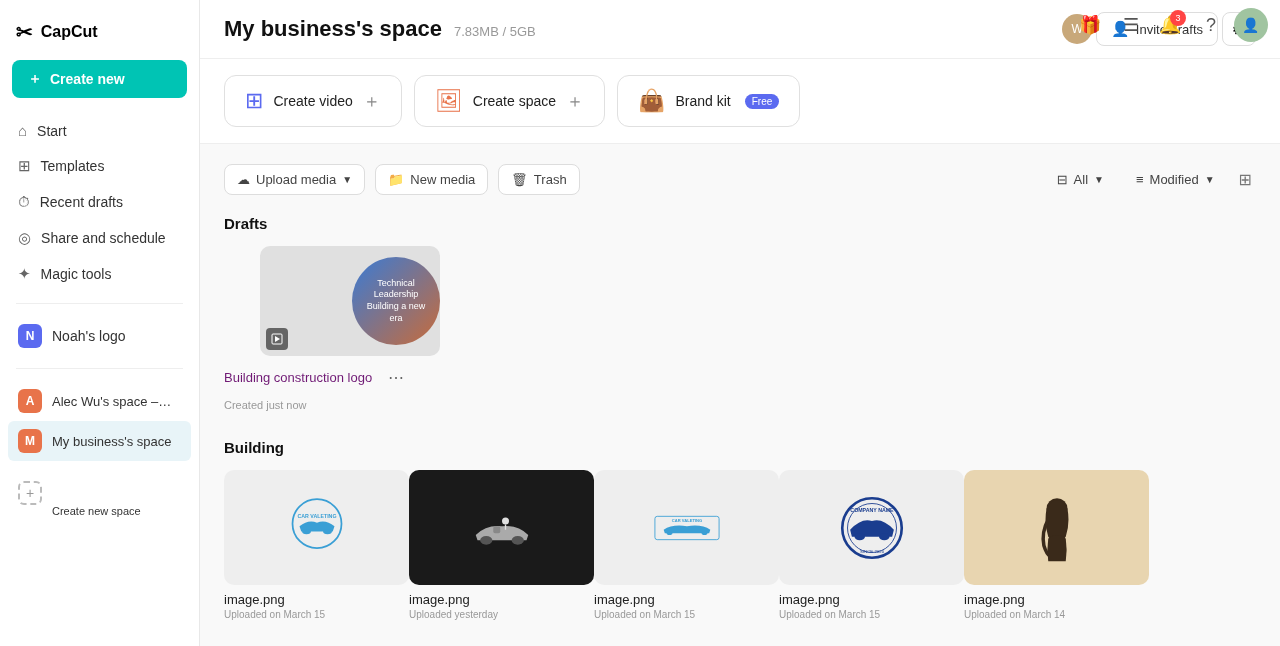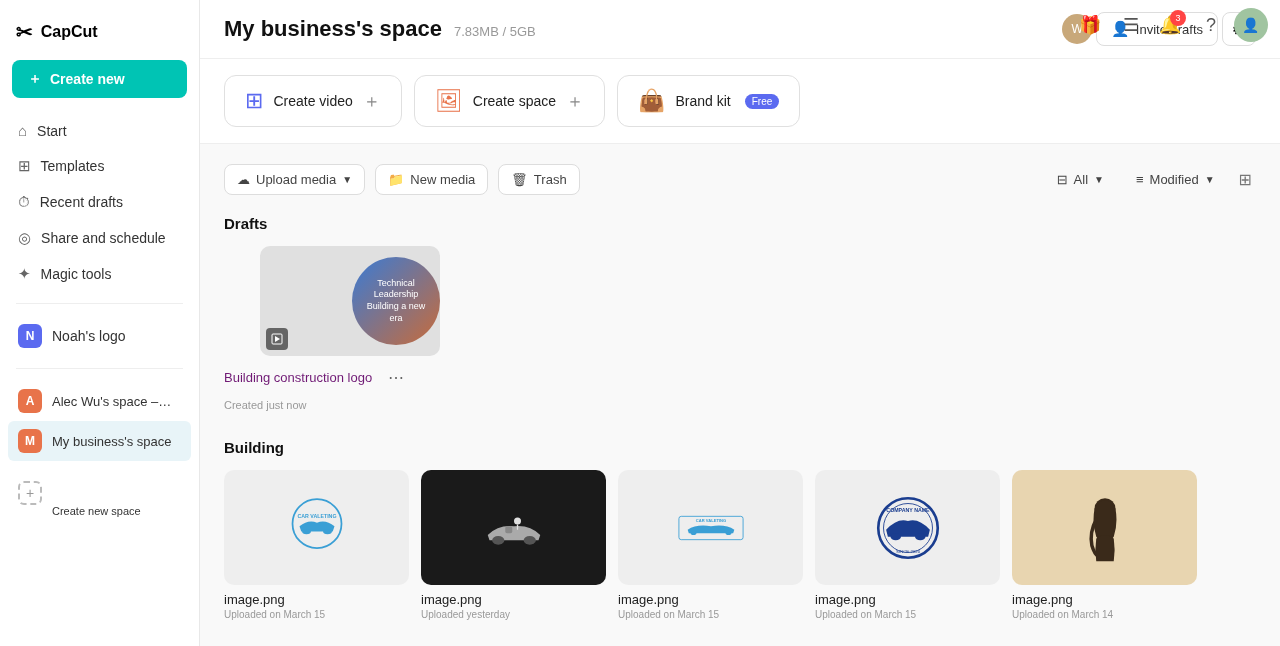--- a/index.html
+++ b/index.html
@@ -143,21 +143,21 @@
       border-radius: 4px; width: 22px; height: 22px; display: flex; align-items: center;
       justify-content: center; color: #fff; font-size: 11px;
     }
     .draft-card-name { font-size: 13px; font-weight: 500; color: #701a75; margin-top: 7px; }
     .draft-card-date { font-size: 11px; color: #999; margin-top: 14px; }
     .draft-more-btn {
       background: none; border: none; cursor: pointer; font-size: 16px; color: #666; float: right; margin-top: 5px;
     }
 
     
-    .materials-grid { display: flex; flex-wrap: wrap; gap: 12px; }
+    .materials-grid { display: flex; flex-wrap: wrap; gap: 0; }
     .material-card { width: 185px; cursor: pointer; }
     .material-thumb {
       width: 185px; height: 115px; border-radius: 10px; background: #eee;
       overflow: hidden; display: flex; align-items: center; justify-content: center;
     }
     .material-thumb.dark { background: #1a1a1a; }
     .material-thumb.beige { background: #e8d5b0; }
     .material-thumb svg { width: 70px; height: 70px; }
     .material-card-name { font-size: 13px; font-weight: 500; color: #222; margin-top: 7px; }
     .material-card-date { font-size: 10px; color: #999; margin-top: 2px; }

